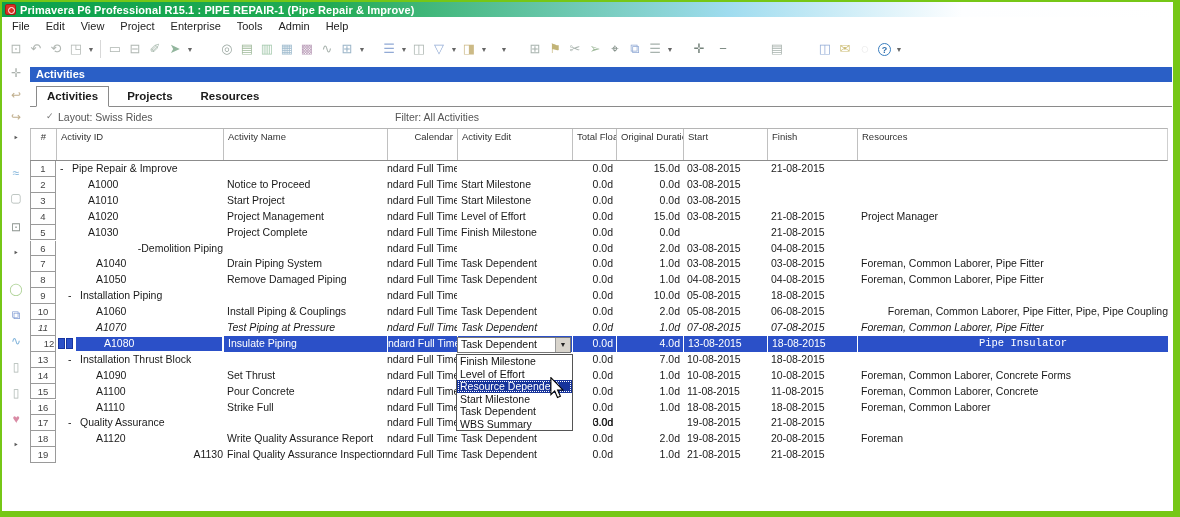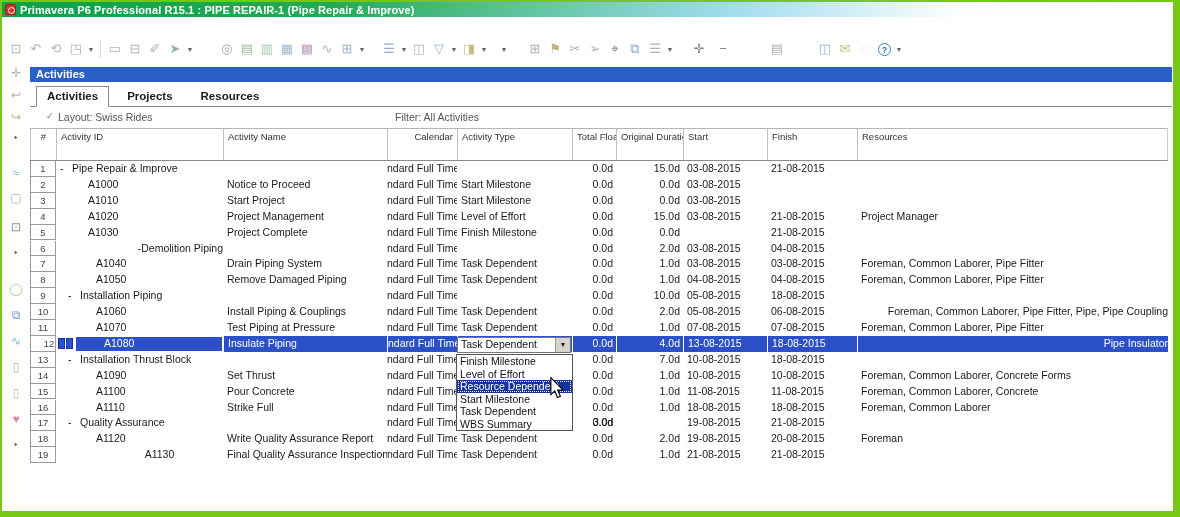--- a/index.html
+++ b/index.html
@@ -80,20 +80,30 @@
 <body>
 
 <div id="screen">
   <div class="white-frame"></div>
 
   <div class="titlebar">
     <span class="app-icon"></span>
     <span class="title-text">Primavera P6 Professional R15.1 : PIPE REPAIR-1 (Pipe Repair &amp; Improve)</span>
   </div>
 
+  <div class="menubar" id="menubar">
+      <span class="menu-item">File</span>
+      <span class="menu-item">Edit</span>
+      <span class="menu-item">View</span>
+      <span class="menu-item">Project</span>
+      <span class="menu-item">Enterprise</span>
+      <span class="menu-item">Tools</span>
+      <span class="menu-item">Admin</span>
+      <span class="menu-item">Help</span>
+    </div>
 
   <div class="toolbar" id="toolbar">
       <span class="tico" style="color: rgb(163, 170, 165);">⊡</span>
       <span class="tico" style="color: rgb(163, 170, 165);">↶</span>
       <span class="tico" style="color: rgb(163, 170, 165);">⟲</span>
       <span class="tico" style="color: rgb(163, 170, 165);">◳</span>
       <span class="tcaret">▼</span>
       <span class="tsep"></span>
       <span class="tico" style="color: rgb(163, 170, 165);">▭</span>
       <span class="tico" style="color: rgb(163, 170, 165);">⊟</span>
@@ -173,21 +183,21 @@
     <span class="layout-label">Layout: Swiss Rides</span>
     <span class="filter-label">Filter: All Activities</span>
   </div>
 
   <div class="grid">
     <div class="ghead" id="ghead">
         <div class="hcell" style="left: 0px; width: 26px; text-align: center;">#</div>
         <div class="hcell" style="left: 193px; width: 164px; text-align: left;">Activity Name</div>
         <div class="hcell" style="left: 26px; width: 167px; text-align: left;">Activity ID</div>
         <div class="hcell" style="left: 357px; width: 70px; text-align: right;">Calendar</div>
-        <div class="hcell" style="left: 427px; width: 115px; text-align: left;">Activity Type</div>
+        <div class="hcell" style="left: 427px; width: 115px; text-align: left;">Activity Edit</div>
         <div class="hcell" style="left: 542px; width: 44px; text-align: right;">Total Float</div>
         <div class="hcell" style="left: 586px; width: 67px; text-align: right;">Original Duration</div>
         <div class="hcell" style="left: 737px; width: 90px; text-align: left;">Finish</div>
         <div class="hcell" style="left: 653px; width: 84px; text-align: left;">Start</div>
         <div class="hcell" style="left: 827px; width: 311px; text-align: left;">Resources</div>
       </div>
     <div class="gbody" id="gbody">
         <div class="grow" style="top: 0px;">
           <div class="cell ncell" style="left: 0px; width: 26px; text-align: center; padding-left: 0px;">1</div>
           <div class="cell" style="left: 26px; width: 167px; text-align: left; padding-left: 4px;"><span class="minus">-</span>Pipe Repair &amp; Improve</div>
@@ -301,21 +311,21 @@
           <div class="cell" style="left: 26px; width: 167px; text-align: left; padding-left: 40px;">A1060</div>
           <div class="cell" style="left: 193px; width: 164px; text-align: left; padding-left: 4px;">Install Piping &amp; Couplings</div>
           <div class="cell" style="left: 357px; width: 70px; text-align: left; padding-left: 0px;">ndard Full Time</div>
           <div class="cell" style="left: 427px; width: 115px; text-align: left; padding-left: 4px;">Task Dependent</div>
           <div class="cell" style="left: 542px; width: 44px; text-align: right; padding-right: 3px;">0.0d</div>
           <div class="cell" style="left: 586px; width: 67px; text-align: right; padding-right: 3px;">2.0d</div>
           <div class="cell" style="left: 653px; width: 84px; text-align: left; padding-left: 4px;">05-08-2015</div>
           <div class="cell" style="left: 737px; width: 90px; text-align: left; padding-left: 4px;">06-08-2015</div>
           <div class="cell" style="left: 827px; width: 311px; text-align: right; padding-left: 4px;">Foreman, Common Laborer, Pipe Fitter, Pipe, Pipe Coupling</div>
         </div>
-        <div class="grow" style="top: 159px;">
+        <div class="grow" style="top: 159px; font-style: italic;">
           <div class="cell ncell" style="left: 0px; width: 26px; text-align: center; padding-left: 0px;">11</div>
           <div class="cell" style="left: 26px; width: 167px; text-align: left; padding-left: 40px;">A1070</div>
           <div class="cell" style="left: 193px; width: 164px; text-align: left; padding-left: 4px;">Test Piping at Pressure</div>
           <div class="cell" style="left: 357px; width: 70px; text-align: left; padding-left: 0px;">ndard Full Time</div>
           <div class="cell" style="left: 427px; width: 115px; text-align: left; padding-left: 4px;">Task Dependent</div>
           <div class="cell" style="left: 542px; width: 44px; text-align: right; padding-right: 3px;">0.0d</div>
           <div class="cell" style="left: 586px; width: 67px; text-align: right; padding-right: 3px;">1.0d</div>
           <div class="cell" style="left: 653px; width: 84px; text-align: left; padding-left: 4px;">07-08-2015</div>
           <div class="cell" style="left: 737px; width: 90px; text-align: left; padding-left: 4px;">07-08-2015</div>
           <div class="cell" style="left: 827px; width: 311px; text-align: left; padding-left: 4px;">Foreman, Common Laborer, Pipe Fitter</div>
@@ -327,21 +337,21 @@
             <span class="sq" style="left: 10px;"></span>
             <span class="idbar">A1080</span>
           </div>
           <div class="cell sel" style="left: 193px; width: 164px; text-align: left; padding-left: 4px;">Insulate Piping</div>
           <div class="cell sel" style="left: 357px; width: 70px; text-align: left; padding-left: 0px;">ndard Full Time</div>
           <div class="cell sel" style="left: 427px; width: 115px; text-align: left; padding-left: 4px;"></div>
           <div class="cell sel" style="left: 542px; width: 44px; text-align: right; padding-right: 3px;">0.0d</div>
           <div class="cell sel" style="left: 586px; width: 67px; text-align: right; padding-right: 3px;">4.0d</div>
           <div class="cell sel" style="left: 653px; width: 84px; text-align: left; padding-left: 4px;">13-08-2015</div>
           <div class="cell sel" style="left: 737px; width: 90px; text-align: left; padding-left: 4px;">18-08-2015</div>
-          <div class="cell sel" style="left: 827px; width: 311px; text-align: right; padding-left: 20px;">Pipe Insulator</div>
+          <div class="cell sel" style="left: 827px; width: 311px; text-align: center; padding-left: 20px; font-family: Liberation Mono, monospace;">Pipe Insulator</div>
         </div>
         <div class="grow" style="top: 190.8px;">
           <div class="cell ncell" style="left: 0px; width: 26px; text-align: center; padding-left: 0px;">13</div>
           <div class="cell" style="left: 26px; width: 167px; text-align: left; padding-left: 12px;"><span class="minus">-</span>Installation Thrust Block</div>
           <div class="cell" style="left: 193px; width: 164px; text-align: left; padding-left: 4px;"></div>
           <div class="cell" style="left: 357px; width: 70px; text-align: left; padding-left: 0px;">ndard Full Time</div>
           <div class="cell" style="left: 427px; width: 115px; text-align: left; padding-left: 4px;"></div>
           <div class="cell" style="left: 542px; width: 44px; text-align: right; padding-right: 3px;">0.0d</div>
           <div class="cell" style="left: 586px; width: 67px; text-align: right; padding-right: 3px;">7.0d</div>
           <div class="cell" style="left: 653px; width: 84px; text-align: left; padding-left: 4px;">10-08-2015</div>
@@ -403,21 +413,21 @@
           <div class="cell" style="left: 357px; width: 70px; text-align: left; padding-left: 0px;">ndard Full Time</div>
           <div class="cell" style="left: 427px; width: 115px; text-align: left; padding-left: 4px;">Task Dependent</div>
           <div class="cell" style="left: 542px; width: 44px; text-align: right; padding-right: 3px;">0.0d</div>
           <div class="cell" style="left: 586px; width: 67px; text-align: right; padding-right: 3px;">2.0d</div>
           <div class="cell" style="left: 653px; width: 84px; text-align: left; padding-left: 4px;">19-08-2015</div>
           <div class="cell" style="left: 737px; width: 90px; text-align: left; padding-left: 4px;">20-08-2015</div>
           <div class="cell" style="left: 827px; width: 311px; text-align: left; padding-left: 4px;">Foreman</div>
         </div>
         <div class="grow" style="top: 286.2px;">
           <div class="cell ncell" style="left: 0px; width: 26px; text-align: center; padding-left: 0px;">19</div>
-          <div class="cell" style="left: 26px; width: 167px; text-align: center; padding-left: 40px;">A1130</div>
+          <div class="cell" style="left: 26px; width: 167px; text-align: right; padding-left: 40px;">A1130</div>
           <div class="cell" style="left: 193px; width: 164px; text-align: left; padding-left: 4px;">Final Quality Assurance Inspection</div>
           <div class="cell" style="left: 357px; width: 70px; text-align: left; padding-left: 0px;">ndard Full Time</div>
           <div class="cell" style="left: 427px; width: 115px; text-align: left; padding-left: 4px;">Task Dependent</div>
           <div class="cell" style="left: 542px; width: 44px; text-align: right; padding-right: 3px;">0.0d</div>
           <div class="cell" style="left: 586px; width: 67px; text-align: right; padding-right: 3px;">1.0d</div>
           <div class="cell" style="left: 653px; width: 84px; text-align: left; padding-left: 4px;">21-08-2015</div>
           <div class="cell" style="left: 737px; width: 90px; text-align: left; padding-left: 4px;">21-08-2015</div>
           <div class="cell" style="left: 827px; width: 311px; text-align: left; padding-left: 4px;"></div>
         </div>
       </div>

